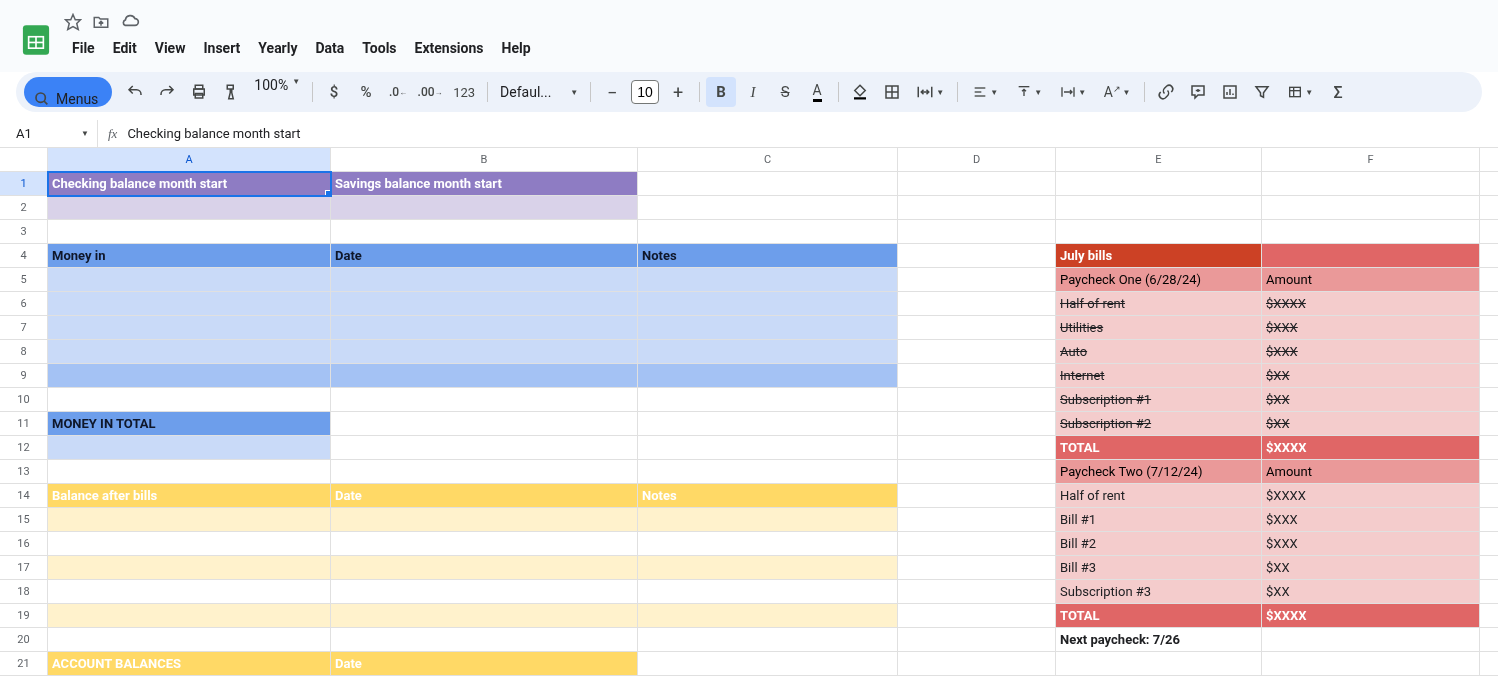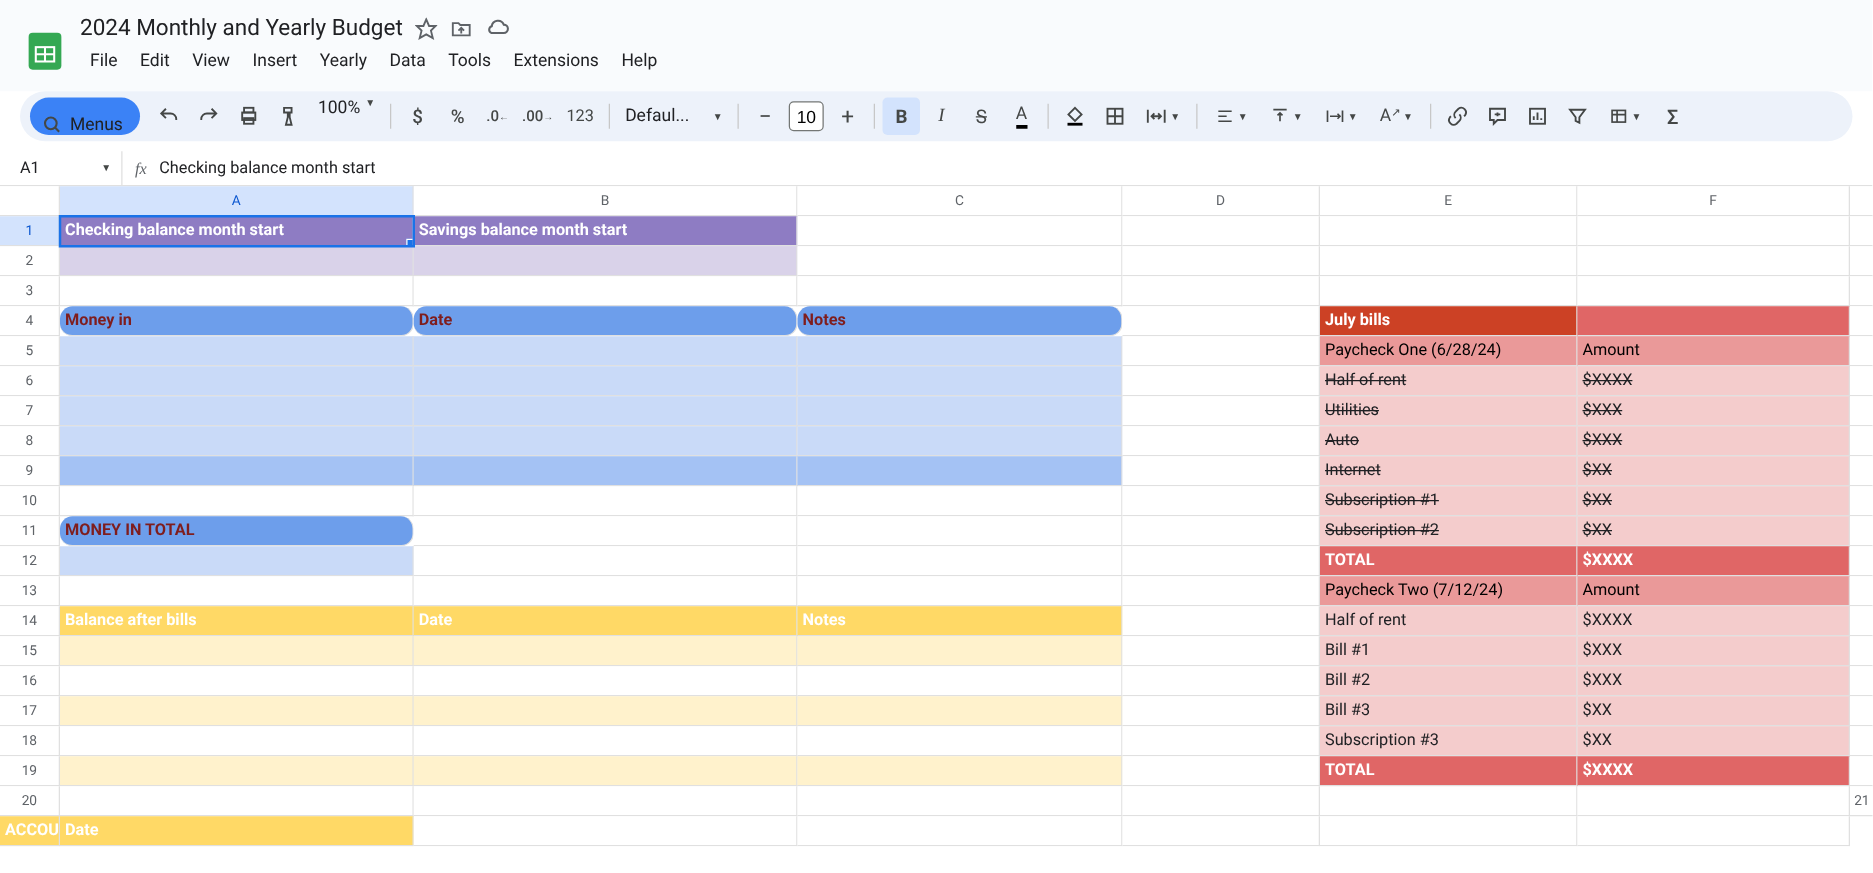--- a/index.html
+++ b/index.html
@@ -7,21 +7,21 @@
 
 
 .header { background: #f9fbfd; padding: 8px 16px 0 16px; }
 .title-row { display: flex; align-items: center; gap: 8px; padding: 4px 0; }
 .logo { width: 40px; height: 40px; display: flex; align-items: center; justify-content: center; }
 .logo svg { width: 36px; height: 36px; }
 .title-area { display: flex; flex-direction: column; gap: 2px; }
 .doc-title-row { display: flex; align-items: center; gap: 10px; }
 .doc-title { font-size: 18px; color: #202124; }
 .title-icon { color: #5f6368; cursor: pointer; display: flex; align-items: center; }
-.menu-bar { display: flex; gap: 2px; padding: 2px 0 8px 0; }
+.menu-bar { display: flex; gap: 2px; padding: 2px 0 8px 0; font-weight: bold; }
 .menu-item { padding: 4px 8px; font-size: 14px; color: #202124; cursor: pointer; border-radius: 4px; }
 
 
 .toolbar { background: #edf2fa; border-radius: 24px; margin: 0 16px 8px 16px; padding: 4px 8px; display: flex; align-items: center; gap: 2px; height: 40px; }
 .toolbar-btn { width: 30px; height: 30px; display: flex; align-items: center; justify-content: center; cursor: pointer; border-radius: 4px; color: #444746; }
 .toolbar-btn.active { background: #d3e3fd; }
 .toolbar-sep { width: 1px; height: 20px; background: #c7c7c7; margin: 0 4px; }
 .menus-btn { display: flex; align-items: center; gap: 6px; padding: 13px 14px 0 10px; height: 30px; background: #3b82f6; border-radius: 16px; cursor: pointer; margin-right: 6px; font-size: 14px; }
 .zoom-select { padding: 0 6px; font-size: 14px; display: flex; align-items: flex-start; gap: 4px; cursor: pointer; height: 30px; }
 .font-select { padding: 0 6px; font-size: 14px; display: flex; align-items: center; gap: 10px; cursor: pointer; height: 30px; width: 90px; justify-content: space-between; }
@@ -43,21 +43,21 @@
 .col-header.corner { background: #fff; }
 .row-header { background: #fff; border-right: 1px solid #e0e0e0; border-bottom: 1px solid #e0e0e0; text-align: center; font-size: 11px; color: #5f6368; display: flex; align-items: center; justify-content: center; height: 24px; }
 .row-header.selected { background: #d3e3fd; color: #0b57d0; }
 .cell { border-right: 1px solid #e0e0e0; border-bottom: 1px solid #e0e0e0; padding: 2px 4px; font-size: 13px; height: 24px; display: flex; align-items: center; background: #fff; overflow: hidden; white-space: nowrap; }
 .cell.active { outline: 2px solid #1a73e8; outline-offset: -1px; z-index: 2; position: relative; }
 .cell.active::after { content: ''; position: absolute; bottom: -3px; right: -3px; width: 6px; height: 6px; background: #1a73e8; border: 1px solid #fff; }
 
 
 .purple-hdr { background: #8e7cc3 !important; color: #fff; font-weight: bold; }
 .purple-lt { background: #d9d2e9 !important; }
-.blue-hdr { background: #6d9eeb !important; color: #7f1d1d; font-weight: bold; border-radius: 10px; }
+.blue-hdr { background: #6d9eeb !important; color: #0f172a; font-weight: bold; }
 .blue-lt { background: #c9daf8 !important; }
 .blue-md { background: #a4c2f4 !important; }
 .yellow-hdr { background: #ffd966 !important; color: #fff; font-weight: bold; }
 .yellow-lt { background: #fff2cc !important; }
 .red-hdr { background: #cc4125 !important; color: #fff; font-weight: bold; }
 .red-md { background: #e06666 !important; color: #fff; }
 .red-lt { background: #f4cccc !important; }
 .red-lt2 { background: #ea9999 !important; color: #000000; text-align: right; }
 .strike { text-decoration: line-through; }
 .bold { font-weight: bold; }
@@ -70,21 +70,20 @@
     <div class="logo">
       <svg viewBox="0 0 44 44">
           <rect x="6" y="4" width="32" height="36" rx="4" fill="#34a853"></rect>
           <rect x="13" y="18" width="18" height="14" fill="none" stroke="#fff" stroke-width="2"></rect>
           <line x1="13" y1="25" x2="31" y2="25" stroke="#fff" stroke-width="2"></line>
           <line x1="22" y1="18" x2="22" y2="32" stroke="#fff" stroke-width="2"></line>
         </svg>
     </div>
     <div class="title-area">
       <div class="doc-title-row">
-        <span class="doc-title">2024 Monthly and Yearly Budget</span>
         <span class="title-icon">
             <svg width="18" height="18" viewBox="0 0 24 24" fill="none" stroke="#5f6368" stroke-width="2">
               <polygon points="12,2 15,9 22,9 17,14 19,22 12,18 5,22 7,14 2,9 9,9"></polygon>
             </svg>
           </span>
         <span class="title-icon">
             <svg width="18" height="18" viewBox="0 0 24 24" fill="none" stroke="#5f6368" stroke-width="2">
               <path d="M3 6h6l2 2h10v11H3z"></path>
               <path d="M12 11v6M9 14l3-3 3 3"></path>
             </svg>
@@ -423,20 +422,21 @@
       <div class="cell yellow-lt"></div>
       <div class="cell "></div>
       <div class="cell red-md bold">TOTAL</div>
       <div class="cell red-md bold">$XXXX</div>
       <div class="cell"></div>
       <div class="row-header">20</div>
       <div class="cell "></div>
       <div class="cell "></div>
       <div class="cell "></div>
       <div class="cell "></div>
+      <div class="cell bold">Next paycheck: 7/26</div>
       <div class="cell "></div>
       <div class="cell"></div>
       <div class="row-header">21</div>
       <div class="cell yellow-hdr">ACCOUNT BALANCES</div>
       <div class="cell yellow-hdr">Date</div>
       <div class="cell "></div>
       <div class="cell "></div>
       <div class="cell "></div>
       <div class="cell "></div>
       <div class="cell"></div>

